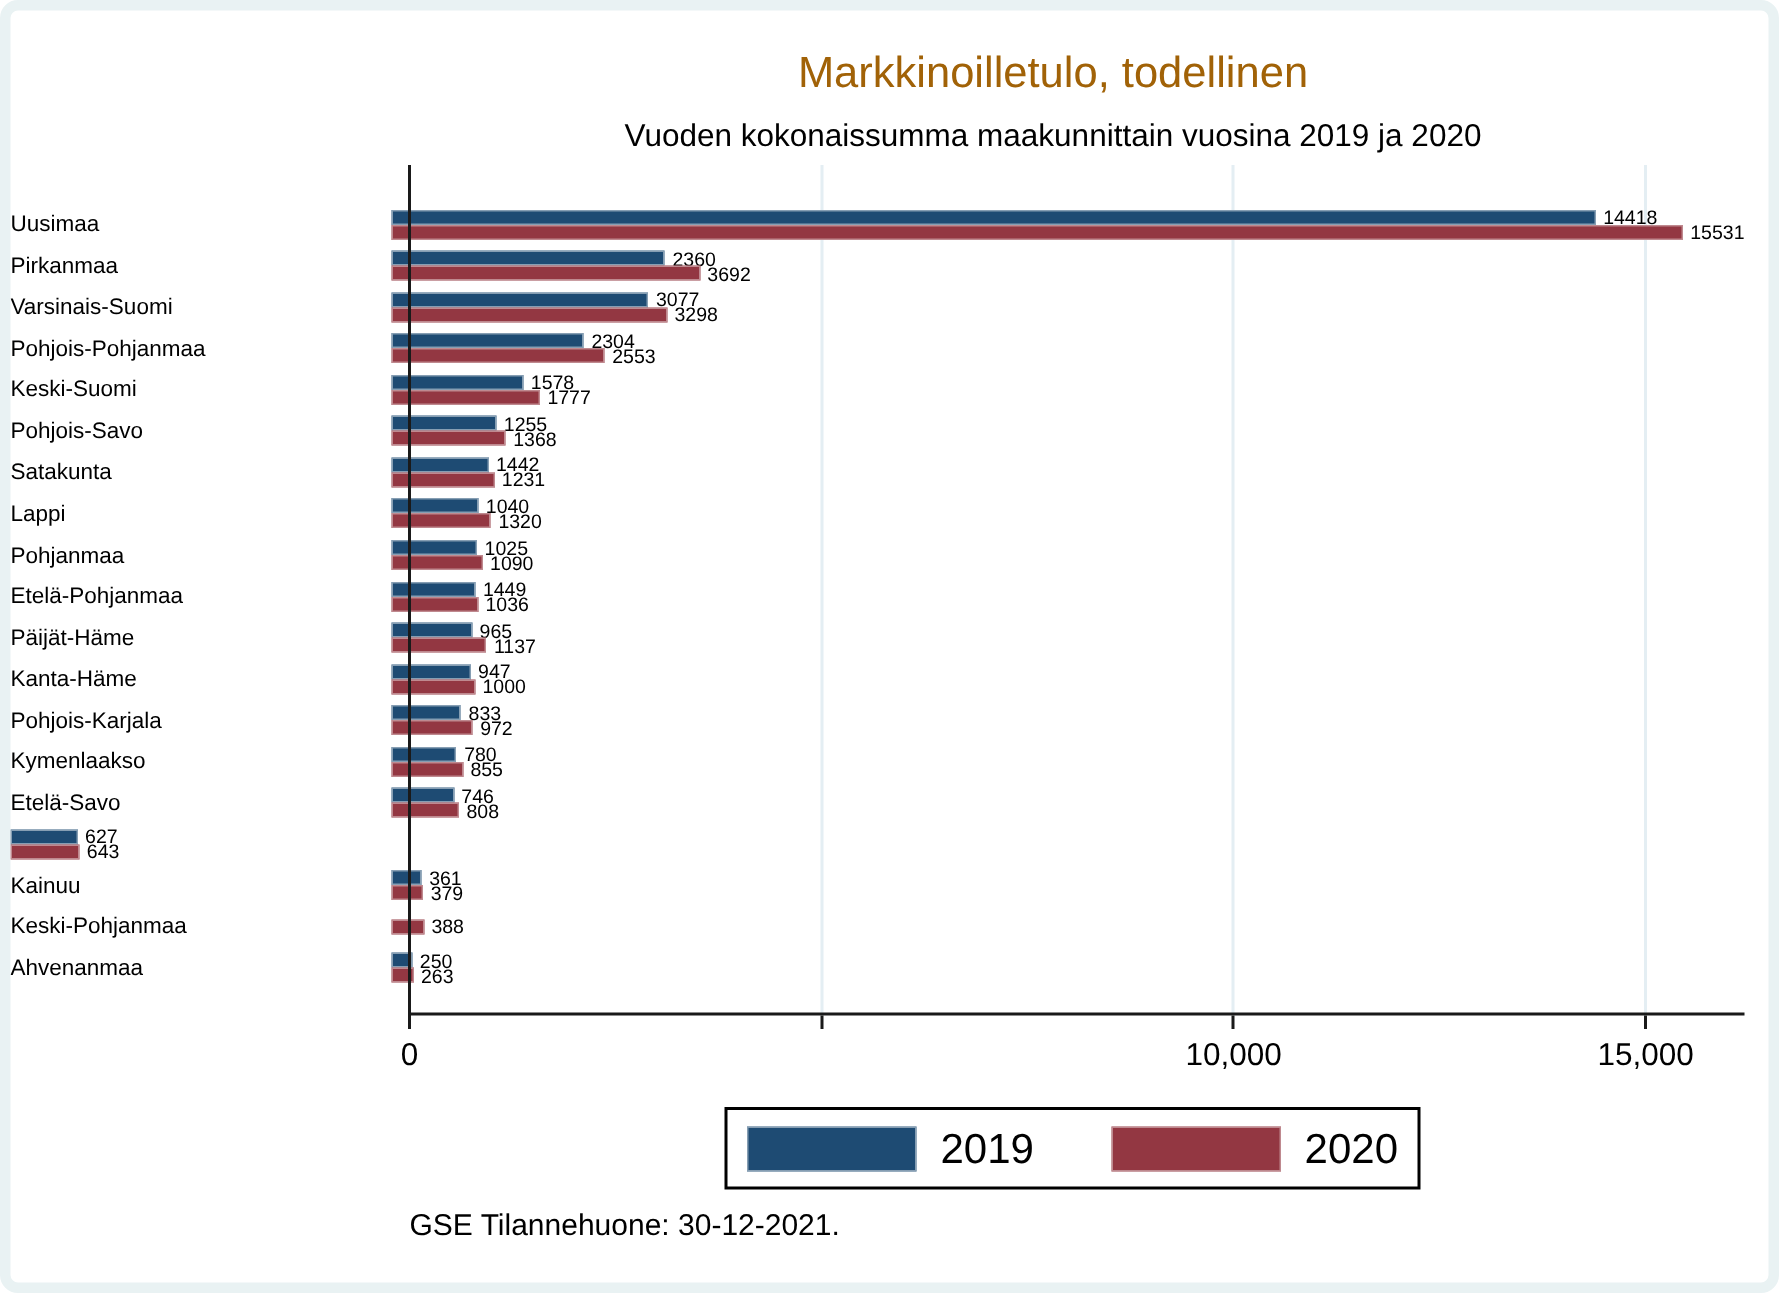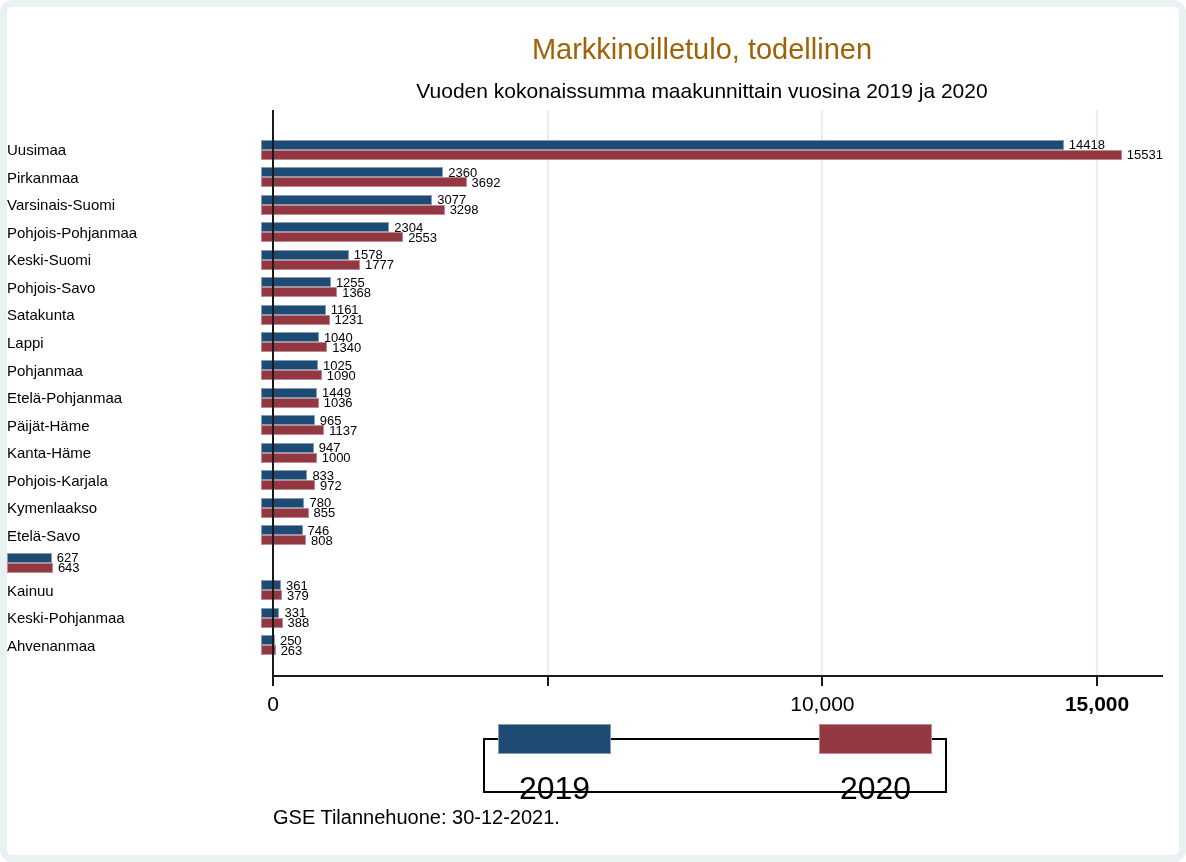--- a/index.html
+++ b/index.html
@@ -39,21 +39,21 @@
   .xtick { position:absolute; top:567px; width:2px; height:9px; background:#1a1a1a; }
   .xticklabel {
     position:absolute; top:582px; transform:translateX(-50%);
     font-size:21px; white-space:nowrap;
   }
   .legend {
     position:absolute; left:476px; top:731px; width:464px; height:55px;
     border:2px solid #000; background:#fff;
     display:flex; align-items:center; justify-content:space-between; padding:0 13px;
   }
-  .leg-item { display:flex; align-items:center; gap:16px; font-size:32px;flex-direction:column; }
+  .leg-item { display:flex; align-items:center; gap:16px; font-size:28px; }
   .leg-swatch { width:113px; height:30px; }
   .leg-swatch.s0 { background:#1e4b73; border:1px solid rgba(170,185,200,.75); }
   .leg-swatch.s1 { background:#933742; border:1px solid rgba(205,165,170,.75); }
   .footer { position:absolute; left:266px; top:799px; font-size:20px; white-space:nowrap; }
 </style>
 </head>
 <body>
 
 <div class="canvas">
   <div class="title">Markkinoilletulo, todellinen</div>
@@ -142,38 +142,38 @@
               <div class="bar s1" style="width: 8.44444%;"></div>
               <span class="vlabel">1368</span>
             </div>
           </div>
         </div>
         <div class="row">
           <div class="cat">Satakunta</div>
           <div class="barzone">
             <div class="barline">
               <div class="bar s0" style="width: 7.16667%;"></div>
-              <span class="vlabel">1161</span>
+              <span class="vlabel">1442</span>
             </div>
             <div class="barline">
               <div class="bar s1" style="width: 7.59877%;"></div>
               <span class="vlabel">1231</span>
             </div>
           </div>
         </div>
         <div class="row">
           <div class="cat">Lappi</div>
           <div class="barzone">
             <div class="barline">
               <div class="bar s0" style="width: 6.41975%;"></div>
               <span class="vlabel">1040</span>
             </div>
             <div class="barline">
               <div class="bar s1" style="width: 7.34568%;"></div>
-              <span class="vlabel">1340</span>
+              <span class="vlabel">1320</span>
             </div>
           </div>
         </div>
         <div class="row">
           <div class="cat">Pohjanmaa</div>
           <div class="barzone">
             <div class="barline">
               <div class="bar s0" style="width: 6.32716%;"></div>
               <span class="vlabel">1025</span>
             </div>
@@ -282,24 +282,20 @@
             </div>
             <div class="barline">
               <div class="bar s1" style="width: 2.33951%;"></div>
               <span class="vlabel">379</span>
             </div>
           </div>
         </div>
         <div class="row">
           <div class="cat">Keski-Pohjanmaa</div>
           <div class="barzone">
-            <div class="barline">
-              <div class="bar s0" style="width: 2.04321%;"></div>
-              <span class="vlabel">331</span>
-            </div>
             <div class="barline">
               <div class="bar s1" style="width: 2.39506%;"></div>
               <span class="vlabel">388</span>
             </div>
           </div>
         </div>
         <div class="row">
           <div class="cat">Ahvenanmaa</div>
           <div class="barzone">
             <div class="barline">
@@ -316,21 +312,21 @@
     <div class="yline"></div>
     <div class="xline"></div>
     <div id="ticks">
         <div class="xtick" style="left: calc(0% - 1px);"></div>
         <div class="xticklabel" style="left: 0%;">0</div>
         <div class="xtick" style="left: calc(30.8642% - 1px);"></div>
         <div class="xticklabel" style="left: 30.8642%; margin-top: 44px;">5,000</div>
         <div class="xtick" style="left: calc(61.7284% - 1px);"></div>
         <div class="xticklabel" style="left: 61.7284%; text-align: right;">10,000</div>
         <div class="xtick" style="left: calc(92.5926% - 1px);"></div>
-        <div class="xticklabel" style="left: 92.5926%; font-weight: bold;">15,000</div>
+        <div class="xticklabel" style="left: 92.5926%;">15,000</div>
       </div>
   </div>
 
   <div class="legend">
     <div class="leg-item">
       <span class="leg-swatch s0"></span>
       <span>2019</span>
     </div>
     <div class="leg-item">
       <span class="leg-swatch s1"></span>

